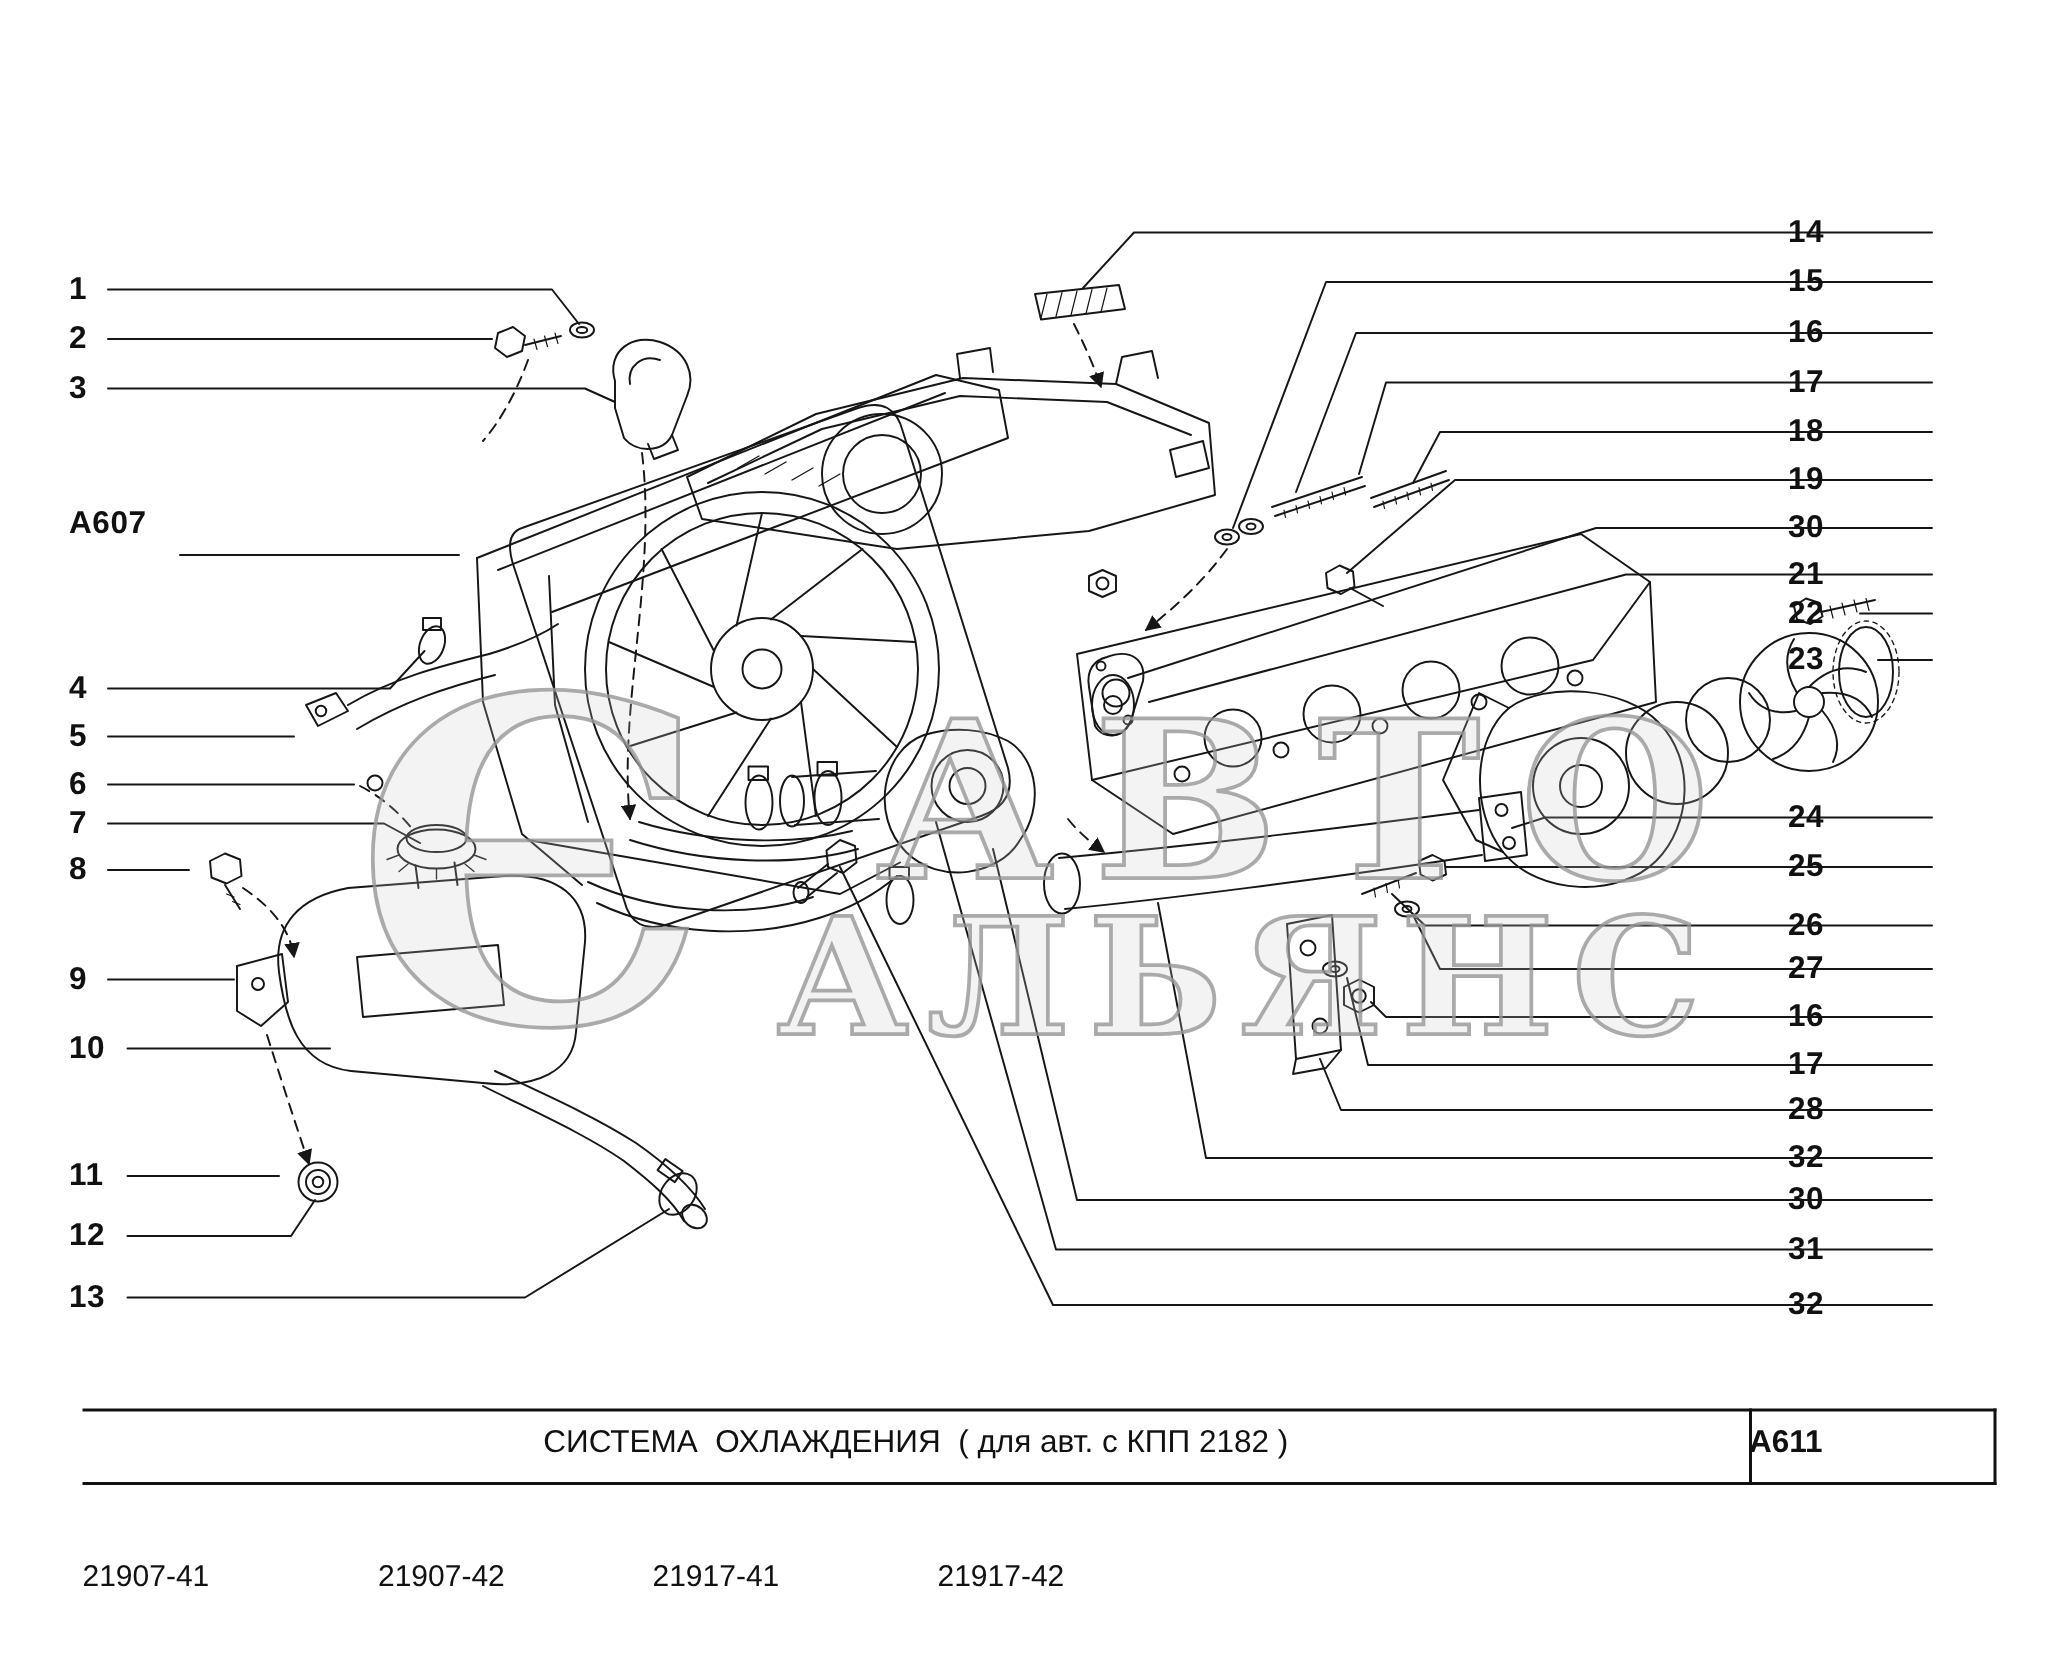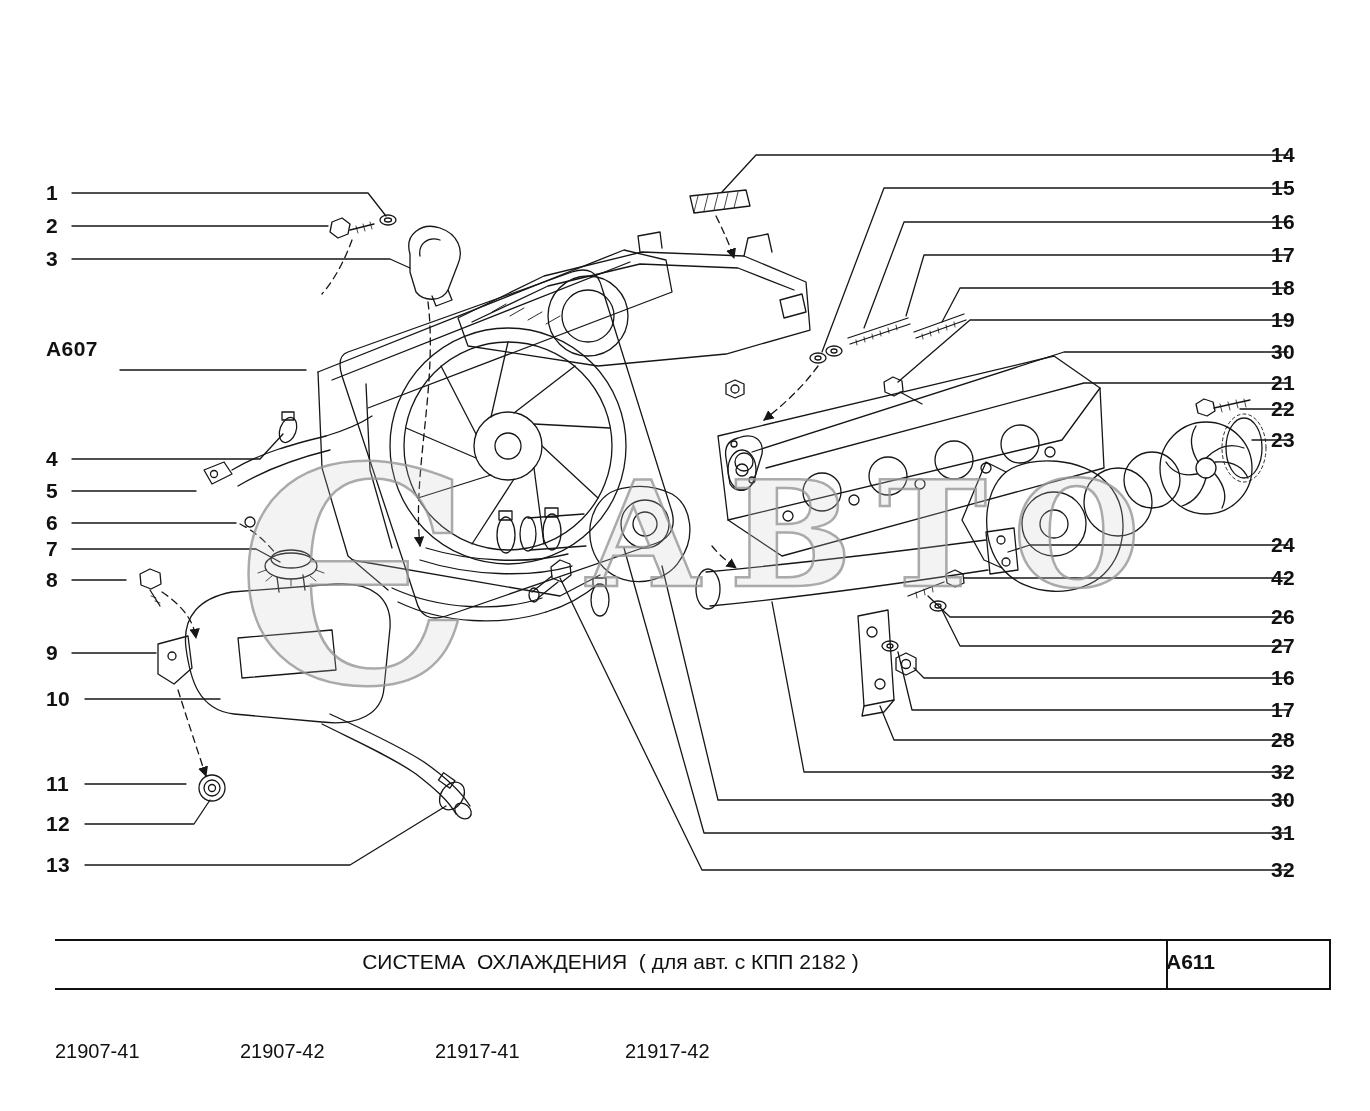--- a/index.html
+++ b/index.html
@@ -7,21 +7,21 @@
   body{font-family:"Liberation Sans",sans-serif;position:relative;overflow:hidden;color:#111}
   .page{position:absolute;inset:0;background:#fff}
   .art{position:absolute;left:0;top:0;z-index:1}
   .wm{position:absolute;z-index:2;font-family:"DejaVu Serif",serif;font-weight:700;line-height:1;
       color:rgba(200,200,200,.22);-webkit-text-stroke:2.5px rgba(150,150,150,.8);pointer-events:none}
   .wm-logo{left:236px;top:428px;font-size:298px;letter-spacing:0}
   .wm-l1{left:584px;top:462px;font-size:146px;letter-spacing:26px}
   .wm-l2{left:518px;top:598px;font-size:108px;letter-spacing:12px}
   .co{position:absolute;z-index:4;font-size:21px;font-weight:700;letter-spacing:.4px;white-space:nowrap}
   .co.left{left:46px}
-  .co.right{width:78px;text-align:center;left:1244px}
+  .co.right{width:78px;text-align:left;left:1192px}
   .rule{position:absolute;z-index:5;background:#111;height:2px}
   .rule.v{width:2px}
   .f-title{position:absolute;z-index:5;left:55px;top:950px;width:1111px;text-align:center;
            font-size:21px;font-weight:400;white-space:pre}
   .f-code{position:absolute;z-index:5;left:1166px;top:950px;width:163px;text-align:left;
           font-size:21px;font-weight:700}
   .model{position:absolute;z-index:5;top:1040px;font-size:20px;font-weight:400}
 </style>
 </head>
 <body>
@@ -288,20 +288,21 @@
 
     <g>
       <circle cx="212" cy="788" r="13"></circle>
         <circle cx="212" cy="788" r="8"></circle>
         <circle cx="212" cy="788" r="3.5"></circle>
     </g>
   </svg>
 
   <div class="wm wm-logo">Є</div>
   <div class="wm wm-l1">АВТО</div>
+  <div class="wm wm-l2">АЛЬЯНС</div>
 
   <div class="co left" style="top:181px">1</div>
   <div class="co left" style="top:214px">2</div>
   <div class="co left" style="top:247px">3</div>
   <div class="co left" style="top:337px">A607</div>
   <div class="co left" style="top:447px">4</div>
   <div class="co left" style="top:479px">5</div>
   <div class="co left" style="top:511px">6</div>
   <div class="co left" style="top:537px">7</div>
   <div class="co left" style="top:568px">8</div>
@@ -315,35 +316,35 @@
   <div class="co right" style="top:176px">15</div>
   <div class="co right" style="top:210px">16</div>
   <div class="co right" style="top:243px">17</div>
   <div class="co right" style="top:276px">18</div>
   <div class="co right" style="top:308px">19</div>
   <div class="co right" style="top:340px">30</div>
   <div class="co right" style="top:371px">21</div>
   <div class="co right" style="top:397px">22</div>
   <div class="co right" style="top:428px">23</div>
   <div class="co right" style="top:533px">24</div>
-  <div class="co right" style="top:566px">42</div>
+  <div class="co right" style="top:566px">25</div>
   <div class="co right" style="top:605px">26</div>
   <div class="co right" style="top:634px">27</div>
   <div class="co right" style="top:666px">16</div>
   <div class="co right" style="top:698px">17</div>
   <div class="co right" style="top:728px">28</div>
   <div class="co right" style="top:760px">32</div>
   <div class="co right" style="top:788px">30</div>
   <div class="co right" style="top:821px">31</div>
   <div class="co right" style="top:858px">32</div>
 
   <div class="rule" style="left:55px;top:939px;width:1276px"></div>
   <div class="rule" style="left:55px;top:988px;width:1276px"></div>
   <div class="rule v" style="left:1166px;top:939px;height:51px"></div>
   <div class="rule v" style="left:1329px;top:939px;height:51px"></div>
   <div class="f-title">СИСТЕМА  ОХЛАЖДЕНИЯ  ( для авт. с КПП 2182 )</div>
   <div class="f-code">A611</div>
   <div class="model" style="left:55px">21907-41</div>
-  <div class="model" style="left:240px">21907-42</div>
+  <div class="model" style="left:252px">21907-42</div>
   <div class="model" style="left:435px">21917-41</div>
   <div class="model" style="left:625px">21917-42</div>
 
 </div>
 
 </body></html>

